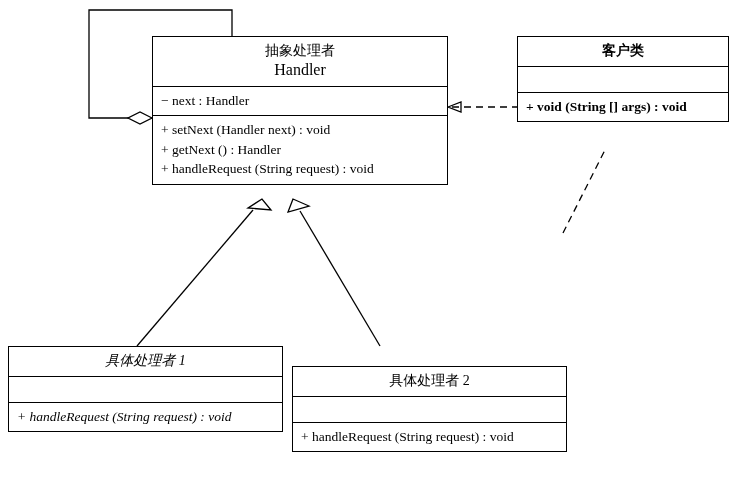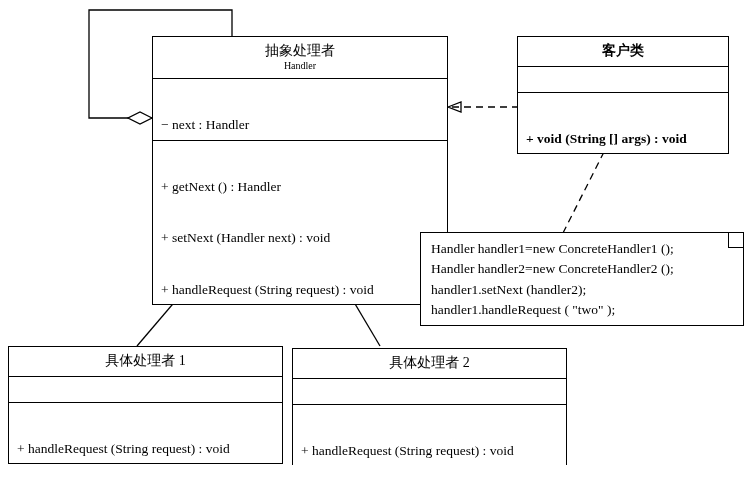--- a/index.html
+++ b/index.html
@@ -26,34 +26,33 @@
     padding: 5px 4px 6px 4px;
     line-height: 1.25;
     font-size: 14px;
   }
   .uml-title .cn {
     display: block;
     font-size: 14px;
   }
   .uml-title .en {
     display: block;
-    font-size: 10px;
+    font-size: 16px;
   }
   .uml-sep {
     border-top: 1px solid #000000;
   }
   .uml-compartment {
     padding: 4px 8px 5px 8px;
     font-size: 13.5px;
     line-height: 1.45;
     box-sizing: border-box;
   }
   .uml-compartment .row {
     white-space: nowrap;
-    margin-top: 32px;
   }
   .empty-compartment {
     height: 26px;
   }
   .note {
     position: absolute;
     border: 1px solid #000000;
     background: #ffffff;
     box-sizing: border-box;
     font-size: 13.5px;
@@ -107,55 +106,48 @@
 
   <div class="uml-class" style="left:152px; top:36px; width:296px;">
     <div class="uml-title">
       <span class="cn">抽象处理者</span>
       <span class="en">Handler</span>
     </div>
     <div class="uml-compartment uml-sep">
       <div class="row">− next : Handler</div>
     </div>
     <div class="uml-compartment uml-sep">
+      <div class="row">+ setNext (Handler next) : void</div>
       <div class="row">+ getNext () : Handler</div>
-      <div class="row">+ setNext (Handler next) : void</div>
       <div class="row">+ handleRequest (String request) : void</div>
     </div>
   </div>
 
   <div class="uml-class" style="left:517px; top:36px; width:212px;font-weight:bold;">
     <div class="uml-title">
       <span class="cn">客户类</span>
     </div>
     <div class="uml-compartment uml-sep empty-compartment"></div>
     <div class="uml-compartment uml-sep">
       <div class="row">+ void (String [] args) : void</div>
     </div>
   </div>
 
-  <div class="note" style="left:420px; top:232px; width:324px; height:94px;">
-    <span class="fold"></span>
-    <div class="row">Handler handler1=new ConcreteHandler1 ();</div>
-    <div class="row">Handler handler2=new ConcreteHandler2 ();</div>
-    <div class="row">handler1.setNext (handler2);</div>
-    <div class="row">handler1.handleRequest (  "two"  );</div>
-  </div>
 
-  <div class="uml-class" style="left:8px; top:346px; width:275px;">
+  <div class="uml-class" style="left:8px; top:346px; width:275px;font-style:italic;">
     <div class="uml-title">
       <span class="cn">具体处理者 1</span>
     </div>
     <div class="uml-compartment uml-sep empty-compartment"></div>
     <div class="uml-compartment uml-sep">
       <div class="row">+ handleRequest (String request) : void</div>
     </div>
   </div>
 
-  <div class="uml-class" style="left:292px; top:348px; width:275px;">
+  <div class="uml-class" style="left:292px; top:366px; width:275px;">
     <div class="uml-title">
       <span class="cn">具体处理者 2</span>
     </div>
     <div class="uml-compartment uml-sep empty-compartment"></div>
     <div class="uml-compartment uml-sep">
       <div class="row">+ handleRequest (String request) : void</div>
     </div>
   </div>
 
 </div>

